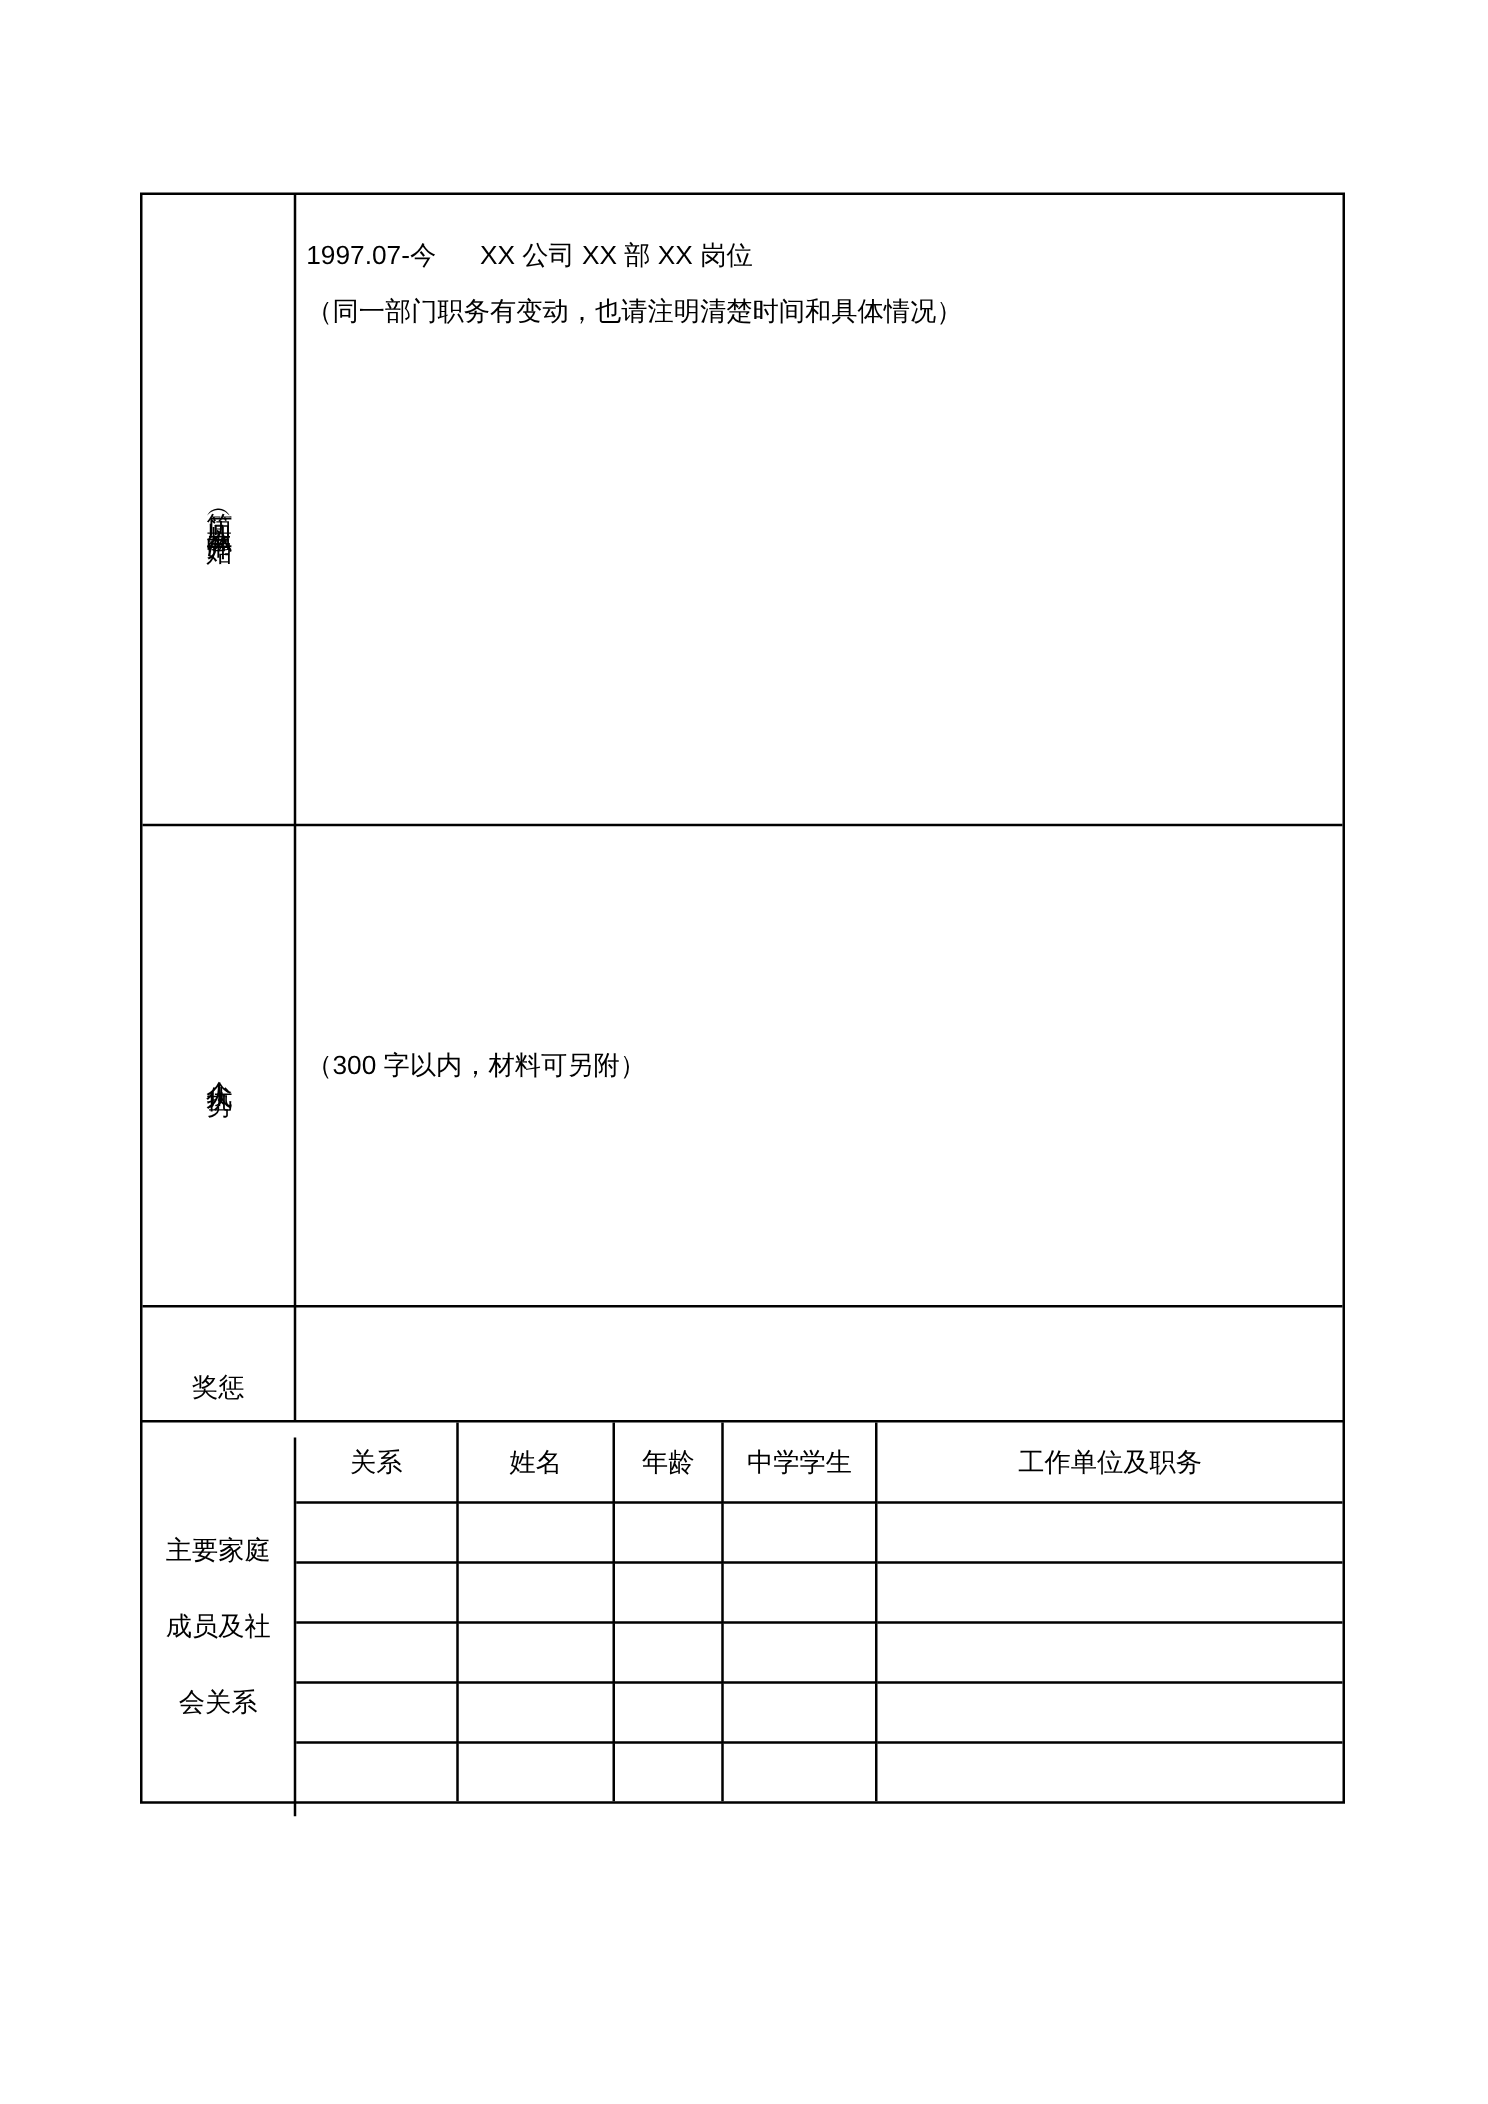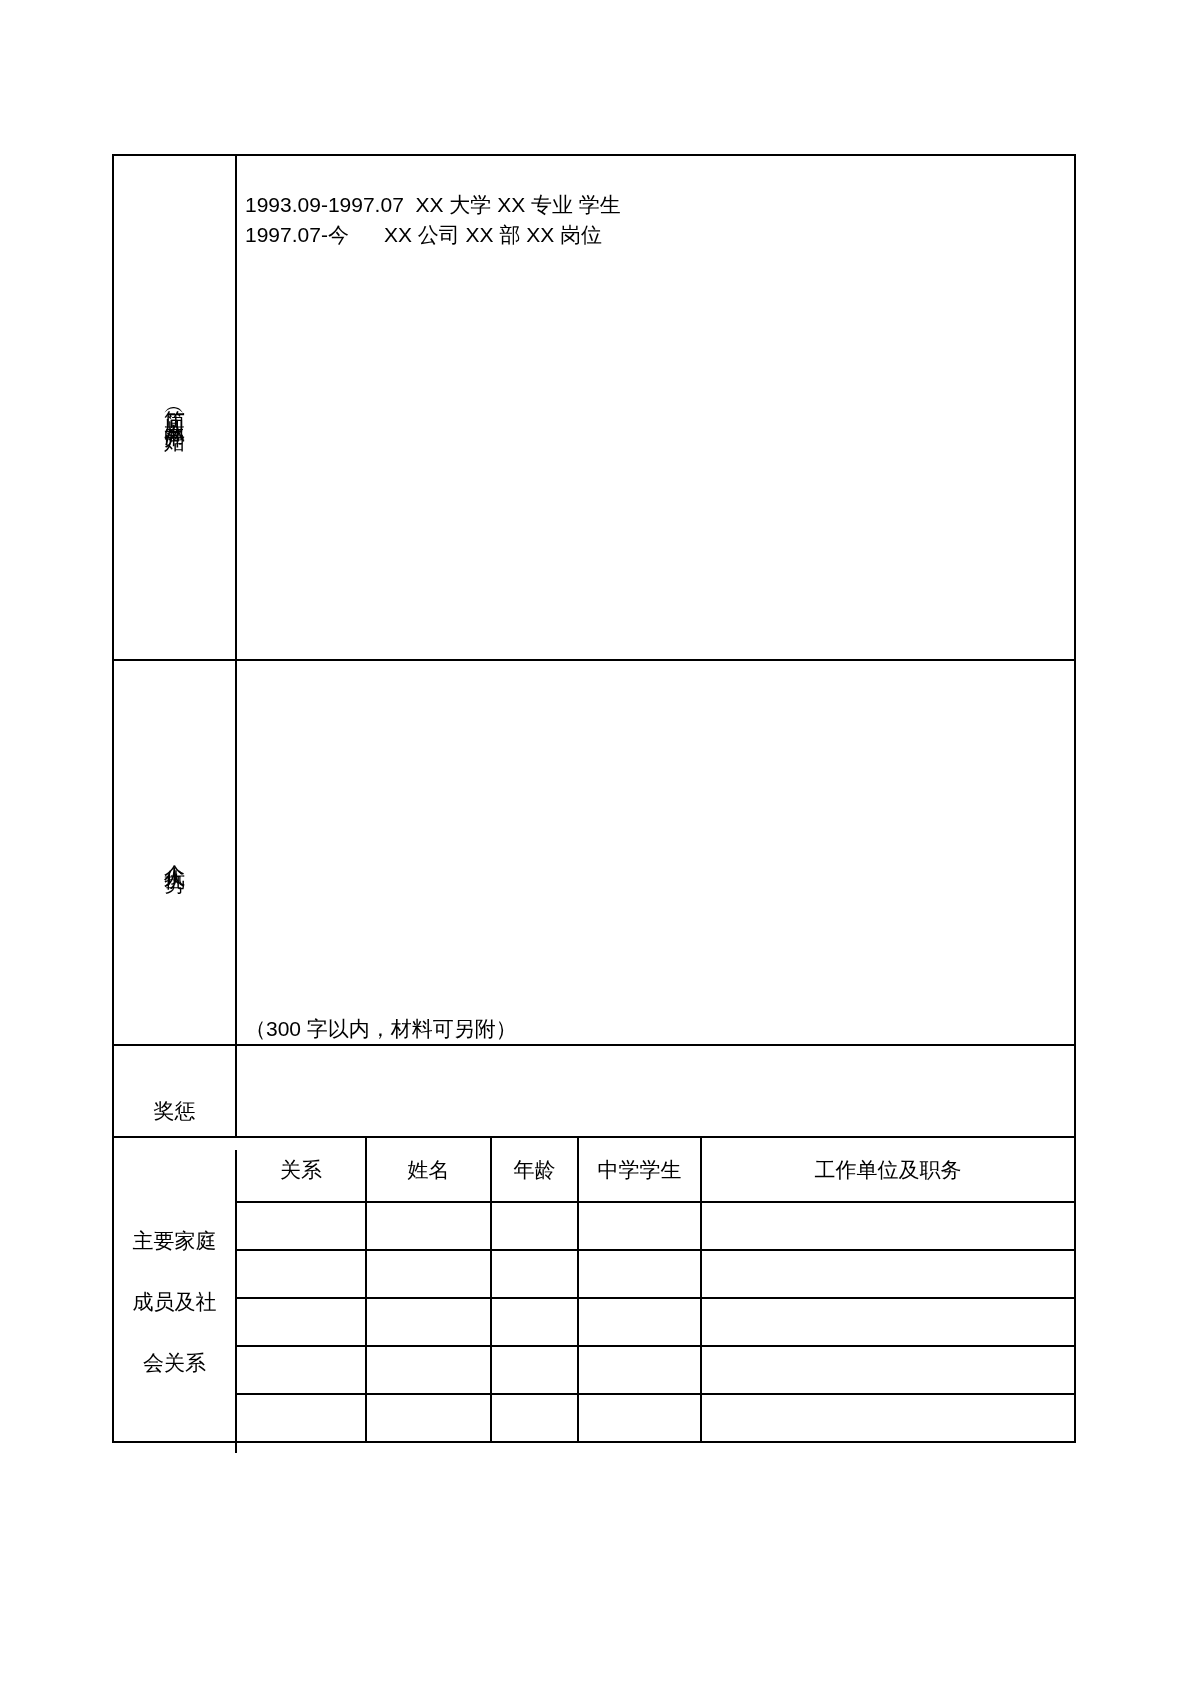--- a/index.html
+++ b/index.html
@@ -30,21 +30,21 @@
 
   .r1c {
     position: absolute; left: 123px; right: 0; top: 0; height: 503px;
     padding: 34px 12px 0 8px;
   }
   .line { line-height: 30px; white-space: pre-wrap; }
   .note-line { margin-top: 15px; }
 
   .r2c {
     position: absolute; left: 123px; right: 0; top: 505px; height: 383px;
-    display: flex; align-items: flex-end; padding-left: 8px;
+    display: flex; align-items: center; padding-left: 8px;
   }
 
   .r3l-clip { position: absolute; left: 0; top: 890px; width: 121px; height: 81px; overflow: hidden; margin-top: 40px; }
   .rlabel {
     position: absolute; top: -6px; left: 50%; transform: translateX(-50%);
     width: 46px; line-height: 62px; text-align: center;
   }
   .r3c { position: absolute; left: 123px; right: 0; top: 890px; height: 90px; }
 
   
@@ -81,22 +81,22 @@
 
   <div class="t1">
     <div class="vline"></div>
     <div class="hline h1"></div>
     <div class="hline h2"></div>
 
     <div class="label-region r1l">
       <div class="vlabel">简历（从高中开始）</div>
     </div>
     <div class="r1c">
-      <div class="line">1993.09-1997.07  XX 大学 XX 专业 学生</div>
       <div class="line">1997.07-今      XX 公司 XX 部 XX 岗位</div>
+      <div class="line note-line">（同一部门职务有变动，也请注明清楚时间和具体情况）</div>
     </div>
 
     <div class="label-region r2l">
       <div class="vlabel">个人优势</div>
     </div>
     <div class="r2c">
       <div class="line">（300 字以内，材料可另附）</div>
     </div>
 
     <div class="r3l-clip">

